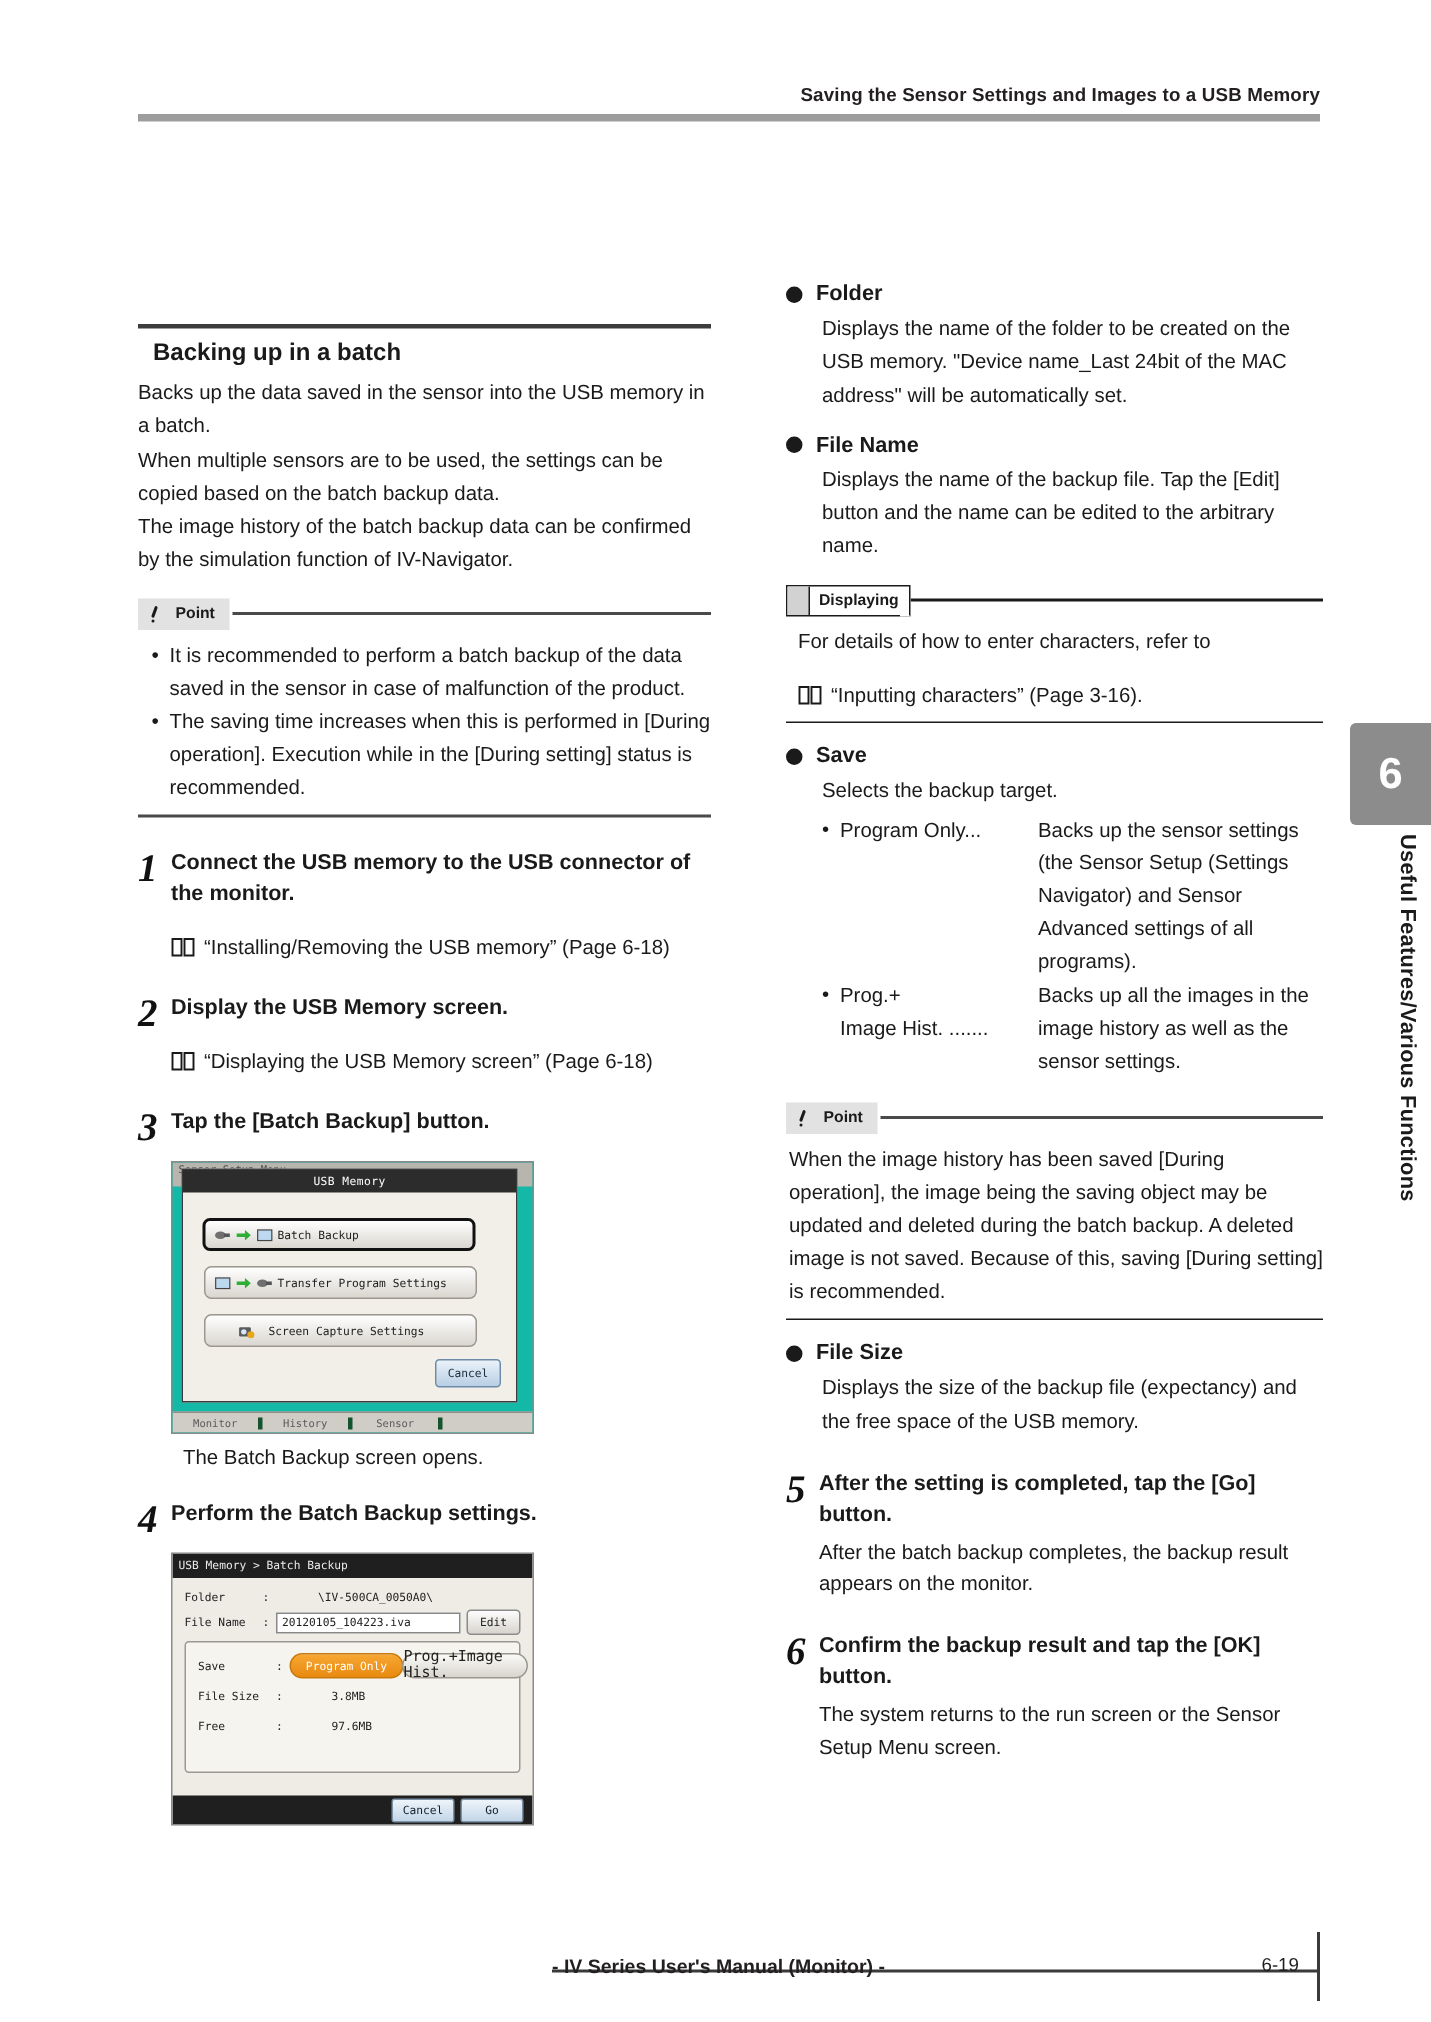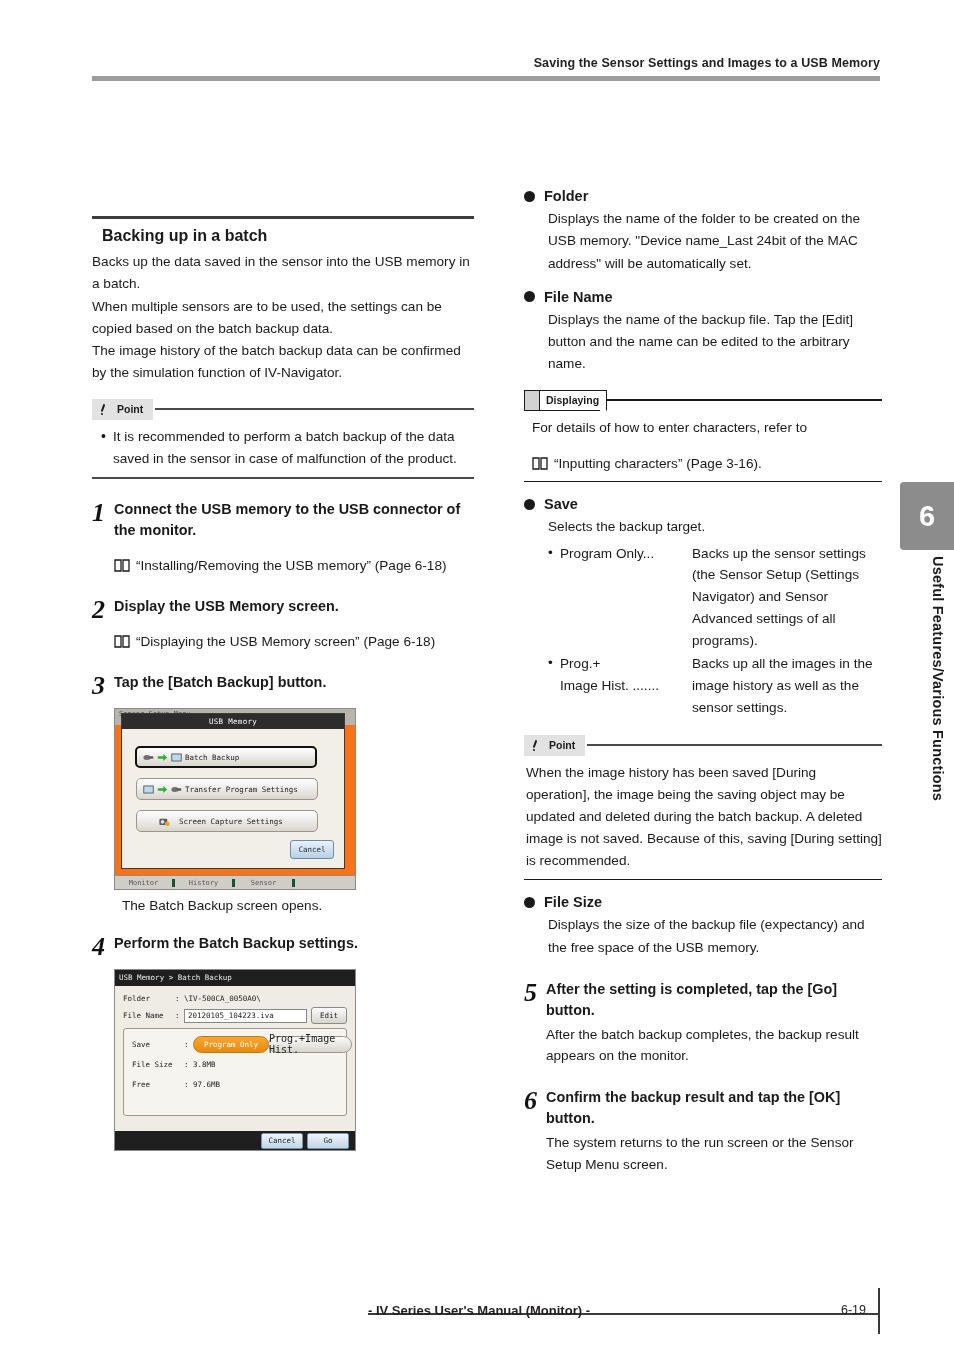--- a/index.html
+++ b/index.html
@@ -142,21 +142,21 @@
   .defrow{display:flex;}
   .defterm{flex:0 0 auto;width:132px;position:relative;padding-left:12px;}
   .defterm:before{content:"•";position:absolute;left:0;top:-1px;}
   .defdesc{flex:1 1 auto;}
 
   
   .shotwrap{margin-top:9px;}
   .shot1{
     width:240px;height:180px;
     border:1px solid #8a8a8a;
-    position:relative;overflow:hidden;background:#f97316;
+    position:relative;overflow:hidden;background:#14b8a6;
     font-family:"DejaVu Sans Mono", monospace;
   }
   .shot1 .bgtop{
     position:absolute;left:0;top:0;right:0;height:16px;
     background:#b8b5ae;
   }
   .shot1 .bgtoptxt{
     position:absolute;left:4px;top:1px;font-size:7px;color:#4a4a4a;
   }
   .shot1 .dlg{
@@ -201,21 +201,21 @@
   .shot2 .titlebar{
     height:16px;background:#1f1f1f;color:#e9e9e9;
     font-size:7.5px;line-height:16px;padding-left:4px;
   }
   .shot2 .row{
     display:flex;align-items:center;font-size:7.5px;color:#222;
     padding:0 8px;height:17px;
   }
   .shot2 .lbl{width:52px;flex:0 0 auto;}
   .shot2 .colon{width:9px;flex:0 0 auto;}
-  .shot2 .val{flex:1 1 auto;}
+  .shot2 .val{flex:1 1 auto;margin-left:28px;}
   .shot2 .inputbox{
     flex:1 1 auto;height:14px;background:#fff;border:1px solid #888;
     display:flex;align-items:center;padding-left:3px;font-size:7.5px;
     box-sizing:border-box;
   }
   .shot2 .editbtn{
     margin-left:4px;width:34px;height:15px;border-radius:3px;
     border:1px solid #8a8a8a;background:linear-gradient(#fdfdfd,#d7d4cd);
     font-size:7.5px;display:flex;align-items:center;justify-content:center;
     flex:0 0 auto;
@@ -303,20 +303,21 @@
       <div class="callout-head">
         <span class="tag">
           <span class="penicon"></span>
           <span>Point</span>
         </span>
         <span class="tag-line"></span>
       </div>
       <div class="callout-body">
         <ul>
           <li>It is recommended to perform a batch backup of the data saved in the sensor in case of malfunction of the product.</li>
+          <li>The saving time increases when this is performed in [During operation]. Execution while in the [During setting] status is recommended.</li>
         </ul>
       </div>
       <div class="callout-foot"></div>
     </div>
 
     <div class="step">
       <div class="step-num">1</div>
       <div class="step-txt">
         <p class="step-title">Connect the USB memory to the USB connector of the monitor.</p>
         <div class="bookref">

